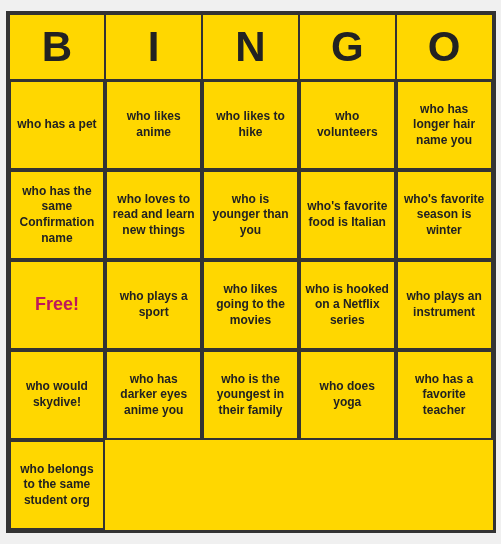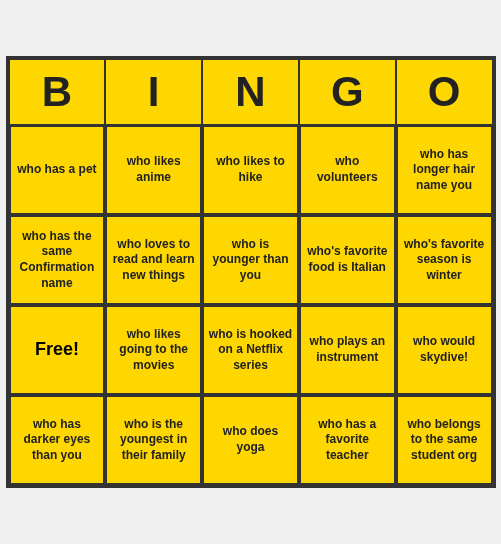--- a/index.html
+++ b/index.html
@@ -43,21 +43,21 @@
       text-align: center;
       font-size: 12px;
       font-weight: bold;
       color: #222;
       padding: 6px 4px;
       line-height: 1.3;
     }
     .bingo-cell.free {
       font-size: 18px;
       font-weight: bold;
-      color: #000000;
+      color: #be185d;
     }
   </style>
 </head>
 <body>
 
 <div class="bingo-card">
   <div class="bingo-header">
   <div class="bingo-letter">B</div>
       <div class="bingo-letter">I</div>
       <div class="bingo-letter">N</div>
@@ -69,23 +69,24 @@
       <div class="bingo-cell">who likes anime</div>
       <div class="bingo-cell">who likes to hike</div>
       <div class="bingo-cell">who volunteers</div>
       <div class="bingo-cell">who has longer hair name you</div>
       <div class="bingo-cell">who has the same Confirmation name</div>
       <div class="bingo-cell">who loves to read and learn new things</div>
       <div class="bingo-cell">who is younger than you</div>
       <div class="bingo-cell">who's favorite food is Italian</div>
       <div class="bingo-cell">who's favorite season is winter</div>
       <div class="bingo-cell free">Free!</div>
+      <div class="bingo-cell">who plays a sport</div>
       <div class="bingo-cell">who likes going to the movies</div>
       <div class="bingo-cell">who is hooked on a Netflix series</div>
       <div class="bingo-cell">who plays an instrument</div>
       <div class="bingo-cell">who would skydive!</div>
-      <div class="bingo-cell">who has darker eyes than you</div>
+      <div class="bingo-cell">who has darker eyes anime you</div>
       <div class="bingo-cell">who is the youngest in their family</div>
       <div class="bingo-cell">who does yoga</div>
       <div class="bingo-cell">who has a favorite teacher</div>
       <div class="bingo-cell">who belongs to the same student org</div>
     </div>
 </div>
 
 </body></html>

